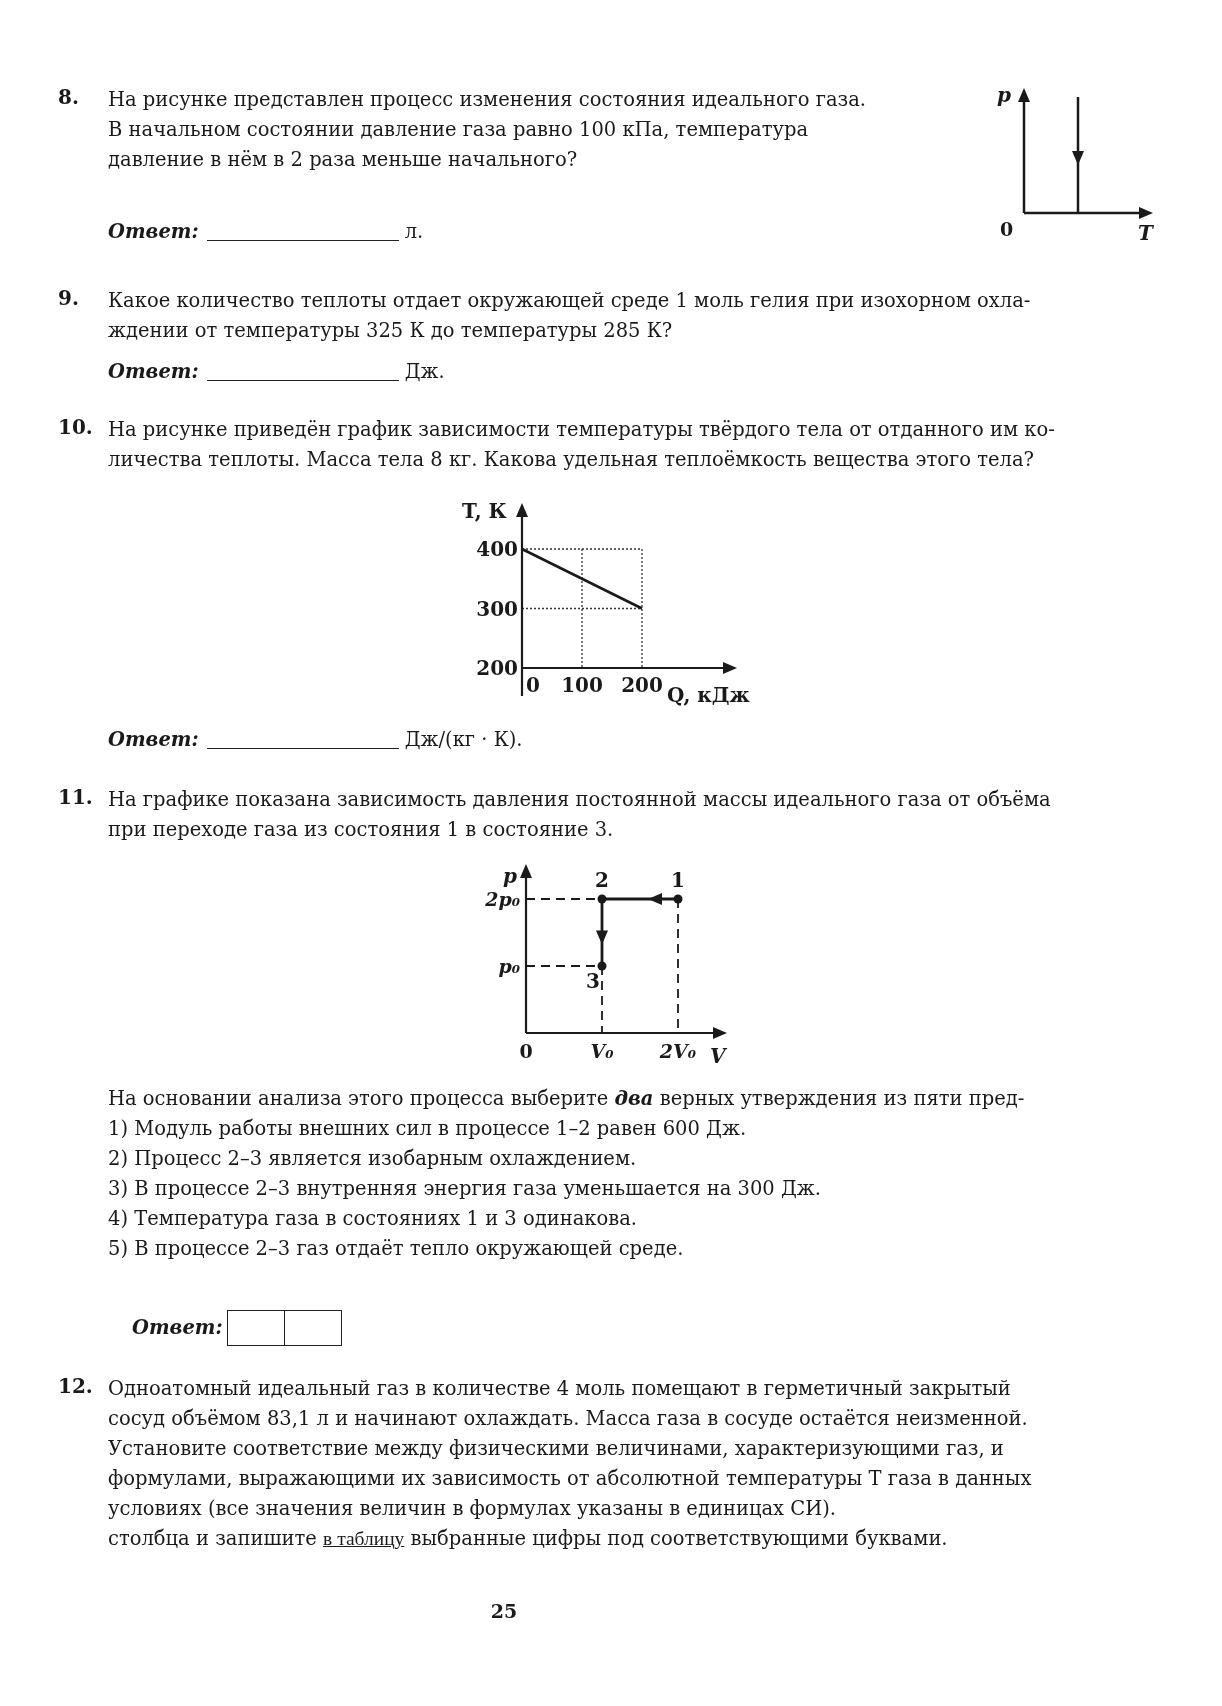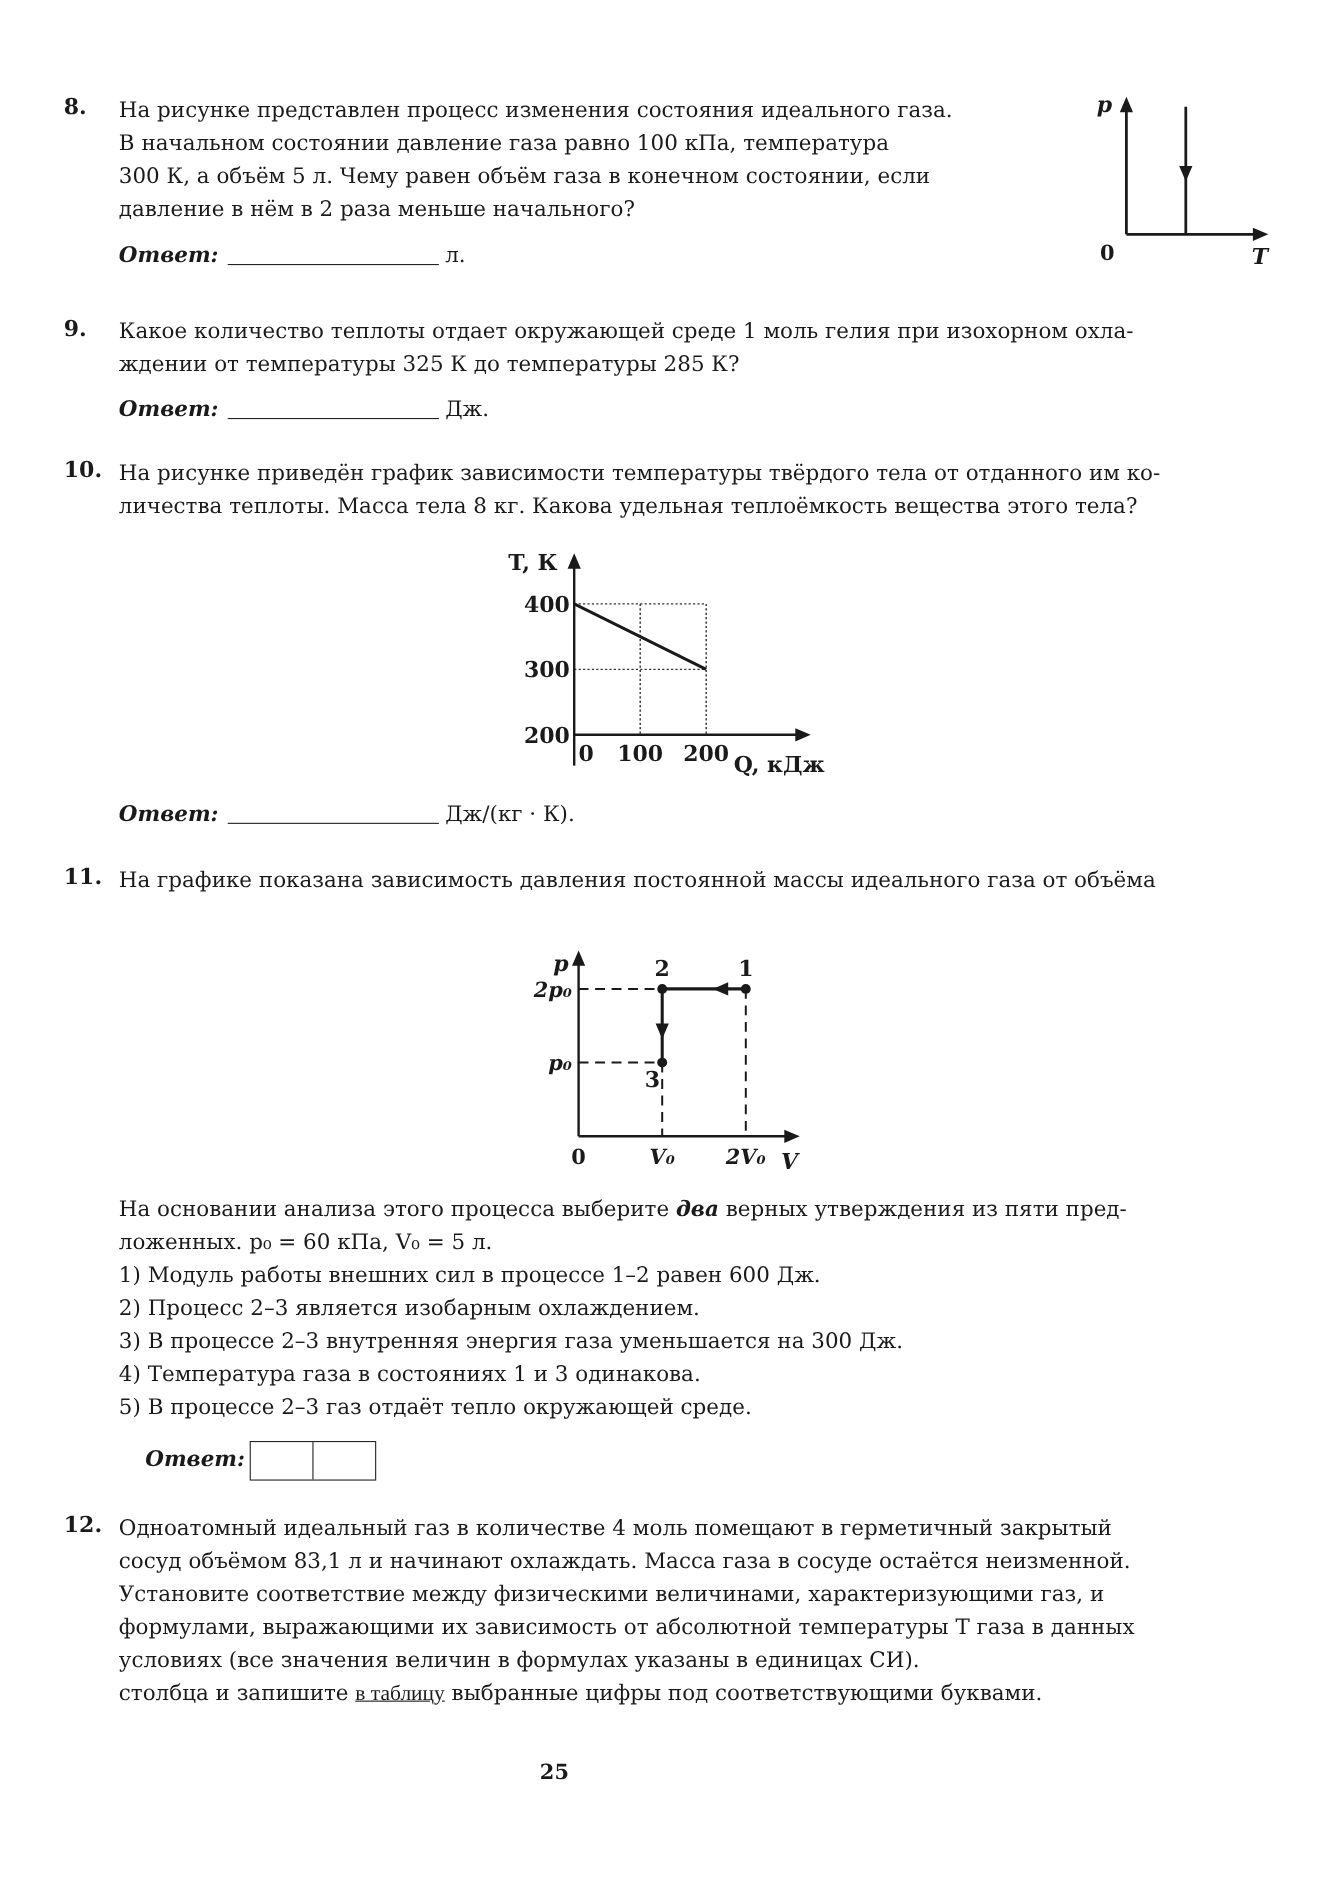--- a/index.html
+++ b/index.html
@@ -25,21 +25,20 @@
     .pagenum { position: absolute; top: 1600px; left: 0; width: 1008px; text-align: center; font-size: 19px; font-weight: bold; }
   </style>
 </head>
 <body>
 
 <div class="task" style="top:85px;">
   <span class="num">8.</span>
   <div class="body" style="width:900px;">
     <p>На рисунке представлен процесс изменения состояния идеального газа.</p>
     <p>В начальном состоянии давление газа равно 100 кПа, температура</p>
-    <p>300 К, а объём 5 л. Чему равен объём газа в конечном состоянии, если</p>
     <p style="text-align:left;">давление в нём в 2 раза меньше начального?</p>
   </div>
 </div>
 <div class="answer" style="left:108px; top:220px;">
   <span class="lbl">Ответ:</span><span class="line"></span><span>л.</span>
 </div>
 
 <svg id="chart-pt" width="1222" height="1706" style="left:0;top:0;pointer-events:none;">
     <line x1="1024" y1="213" x2="1024" y2="96" stroke="#1a1a1a" stroke-width="2.5"></line>
     <polygon points="1024,88 1018,102 1030,102" fill="#1a1a1a"></polygon>
@@ -90,20 +89,21 @@
     <path d="M522,549 L642,608.5" stroke="#1a1a1a" stroke-width="2.6" fill="none"></path>
   </svg>
 <div class="answer" style="left:108px; top:728px;">
   <span class="lbl">Ответ:</span><span class="line"></span><span>Дж/(кг · К).</span>
 </div>
 
 <div class="task" style="top:785px;">
   <span class="num">11.</span>
   <div class="body">
     <p>На графике показана зависимость давления постоянной массы идеального газа от объёма</p>
+    <p style="text-align:left;">при переходе газа из состояния 1 в состояние 3.</p>
   </div>
 </div>
 <svg id="chart-pv" width="1222" height="1706" style="left:0;top:0;pointer-events:none;">
     <line x1="526" y1="1033" x2="526" y2="874" stroke="#1a1a1a" stroke-width="2.2"></line>
     <polygon points="526,864 520,878 532,878" fill="#1a1a1a"></polygon>
     <line x1="526" y1="1033" x2="715" y2="1033" stroke="#1a1a1a" stroke-width="2.2"></line>
     <polygon points="727,1033 713,1027 713,1039" fill="#1a1a1a"></polygon>
     <text x="503" y="883" font-size="20" font-style="italic" font-weight="bold">p</text>
     <text x="710" y="1063" font-size="20" font-style="italic" font-weight="bold">V</text>
     <text x="526" y="1058" font-size="19" font-weight="bold" text-anchor="middle">0</text>
@@ -123,21 +123,20 @@
     <text x="678" y="887" font-size="20" font-weight="bold" text-anchor="middle">1</text>
     <circle cx="602" cy="899" r="4.5" fill="#1a1a1a"></circle>
     <text x="602" y="887" font-size="20" font-weight="bold" text-anchor="middle">2</text>
     <circle cx="602" cy="966" r="4.5" fill="#1a1a1a"></circle>
     <text x="593" y="988" font-size="20" font-weight="bold" text-anchor="middle">3</text>
   </svg>
 
 <div class="task" style="top:1084px;">
   <div class="body">
     <p><span>На основании анализа этого процесса выберите </span><b><i>два</i></b><span> верных утверждения из пяти пред-</span></p>
-    <p style="text-align:left;">ложенных. p₀ = 60 кПа, V₀ = 5 л.</p>
     <ul class="opts">
       <li>1)  Модуль работы внешних сил в процессе 1–2 равен 600 Дж.</li>
       <li>2)  Процесс 2–3 является изобарным охлаждением.</li>
       <li>3)  В процессе 2–3 внутренняя энергия газа уменьшается на 300 Дж.</li>
       <li>4)  Температура газа в состояниях 1 и 3 одинакова.</li>
       <li>5)  В процессе 2–3 газ отдаёт тепло окружающей среде.</li>
     </ul>
   </div>
 </div>
 <div class="answer" style="left:132px; top:1310px;">

